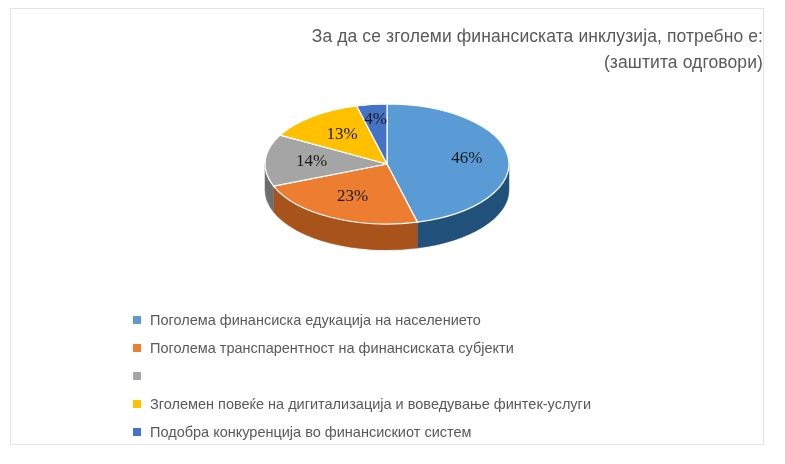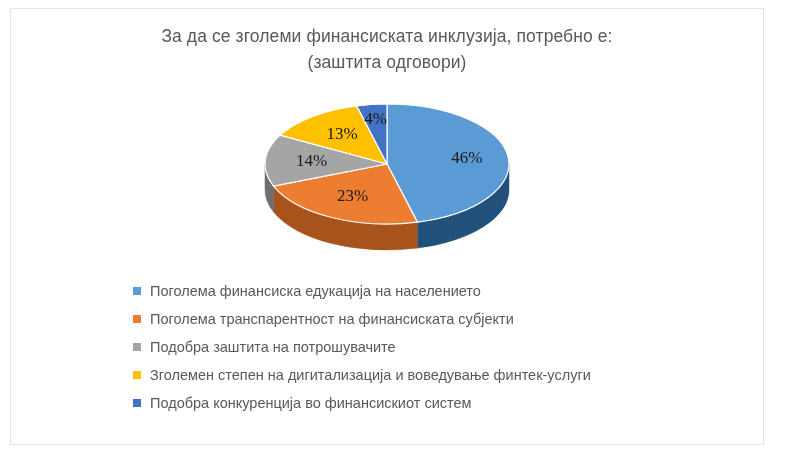--- a/index.html
+++ b/index.html
@@ -21,21 +21,21 @@
     height: 437px;
     background: #ffffff;
     border: 1px solid #e3e3e3;
     box-sizing: border-box;
   }
   #chart-title {
     position: absolute;
     left: 0;
     top: 14px;
     width: 100%;
-    text-align: center;
+    text-align: right;
     color: #595959;
     font-size: 17.5px;
     line-height: 26px;
     font-weight: normal;
     letter-spacing: 0.1px;
   }
   #chart-title .line2 { display: block; }
   #pie-area {
     position: absolute;
     left: 0;
@@ -52,21 +52,21 @@
   .slice-label {
     font-family: "Liberation Serif", serif;
     font-size: 17px;
     fill: #1a1a1a;
     text-anchor: middle;
     dominant-baseline: middle;
   }
   #legend {
     position: absolute;
     left: 122px;
-    top: 268px;
+    top: 297px;
     width: 610px;
   }
   .legend-item {
     display: flex;
     align-items: center;
     height: 28px;
   }
   .legend-swatch {
     width: 8px;
     height: 8px;
@@ -123,25 +123,24 @@
     <div class="legend-item">
       <span class="legend-swatch" style="background: rgb(91, 155, 213);"></span>
       <span class="legend-label">Поголема финансиска едукација на населението</span>
     </div>
     <div class="legend-item">
       <span class="legend-swatch" style="background: rgb(237, 125, 49);"></span>
       <span class="legend-label">Поголема транспарентност на финансиската субјекти</span>
     </div>
     <div class="legend-item">
       <span class="legend-swatch" style="background: rgb(165, 165, 165);"></span>
-      <span class="legend-label">Подобра заштита на потрошувачите</span>
     </div>
     <div class="legend-item">
       <span class="legend-swatch" style="background: rgb(255, 192, 0);"></span>
-      <span class="legend-label">Зголемен степен на дигитализација и воведување финтек-услуги</span>
+      <span class="legend-label">Зголемен повеќе на дигитализација и воведување финтек-услуги</span>
     </div>
     <div class="legend-item">
       <span class="legend-swatch" style="background: rgb(68, 114, 196);"></span>
       <span class="legend-label">Подобра конкуренција во финансискиот систем</span>
     </div>
   </div>
 
 </div>
 
 </body></html>

